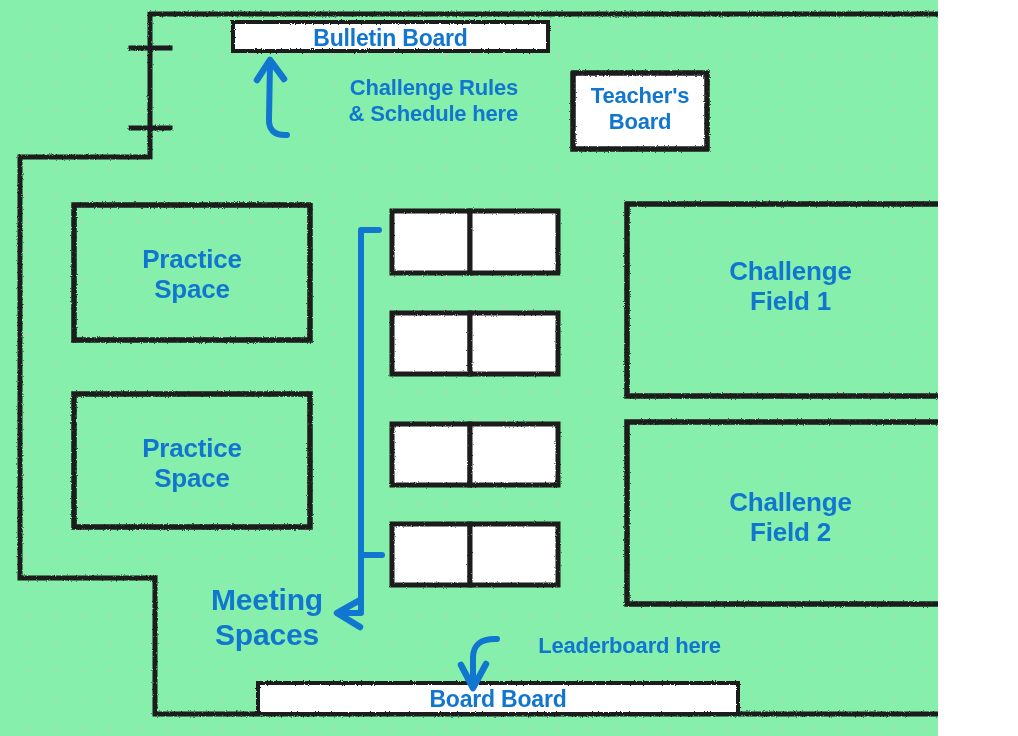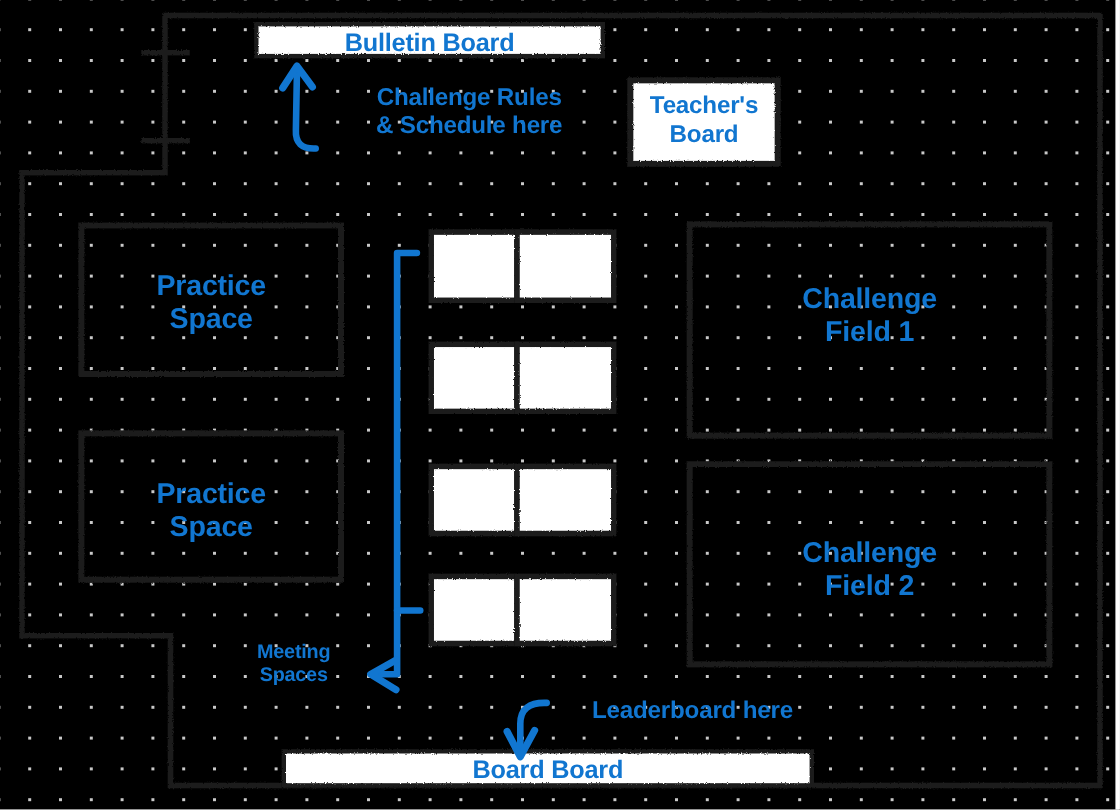--- a/index.html
+++ b/index.html
@@ -2,23 +2,23 @@
 <html><head>
 <meta charset="utf-8">
 <style>
   html, body {
     margin: 0;
     padding: 0;
     background: #ffffff;
   }
   #stage {
     position: relative;
-    width: 1014px;
+    width: 938px;
     height: 736px;
-    background: #000000;
+    background: #86efac;
     overflow: hidden;
     font-family: "Liberation Sans", sans-serif;
   }
 
   
   #dot-grid {
     position: absolute;
     left: 0; top: 0;
     width: 1018px; height: 736px;
     background-image: radial-gradient(circle, #c9c9c9 1.3px, transparent 1.4px);
@@ -41,21 +41,21 @@
     font-weight: bold;
     text-align: center;
     line-height: 1.17;
     white-space: pre;
     letter-spacing: -0.2px;
   }
   .lbl-room    { font-size: 26px; }
   .lbl-board   { font-size: 23px; }
   .lbl-desk    { font-size: 22px; }
   .lbl-note    { font-size: 22px; }
-  .lbl-meeting { font-size: 18px; }
+  .lbl-meeting { font-size: 30px; }
 </style>
 </head>
 <body>
 
 <div id="stage">
 
   <div id="dot-grid"></div>
 
   <svg class="layer" viewBox="0 0 1018 736">
     <defs>
@@ -145,21 +145,21 @@
 
   <div class="lbl lbl-room" style="left:74px; top:433px; width:236px;">Practice
 Space</div>
 
   <div class="lbl lbl-room" style="left:627px; top:256px; width:327px;">Challenge
 Field 1</div>
 
   <div class="lbl lbl-room" style="left:627px; top:487px; width:327px;">Challenge
 Field 2</div>
 
-  <div class="lbl lbl-note" style="left:303px; top:75px; width:215px; text-align:center;margin-left:16px;">Challenge Rules
+  <div class="lbl lbl-note" style="left:303px; top:75px; width:215px; text-align:right;">Challenge Rules
 &amp; Schedule here</div>
 
   <div class="lbl lbl-meeting" style="left:206px; top:582px; width:122px; text-align:center;">Meeting
 Spaces</div>
 
   <div class="lbl lbl-note" style="left:512px; top:633px; width:235px; text-align:center;">Leaderboard here</div>
 
 </div>
 
 </body></html>

